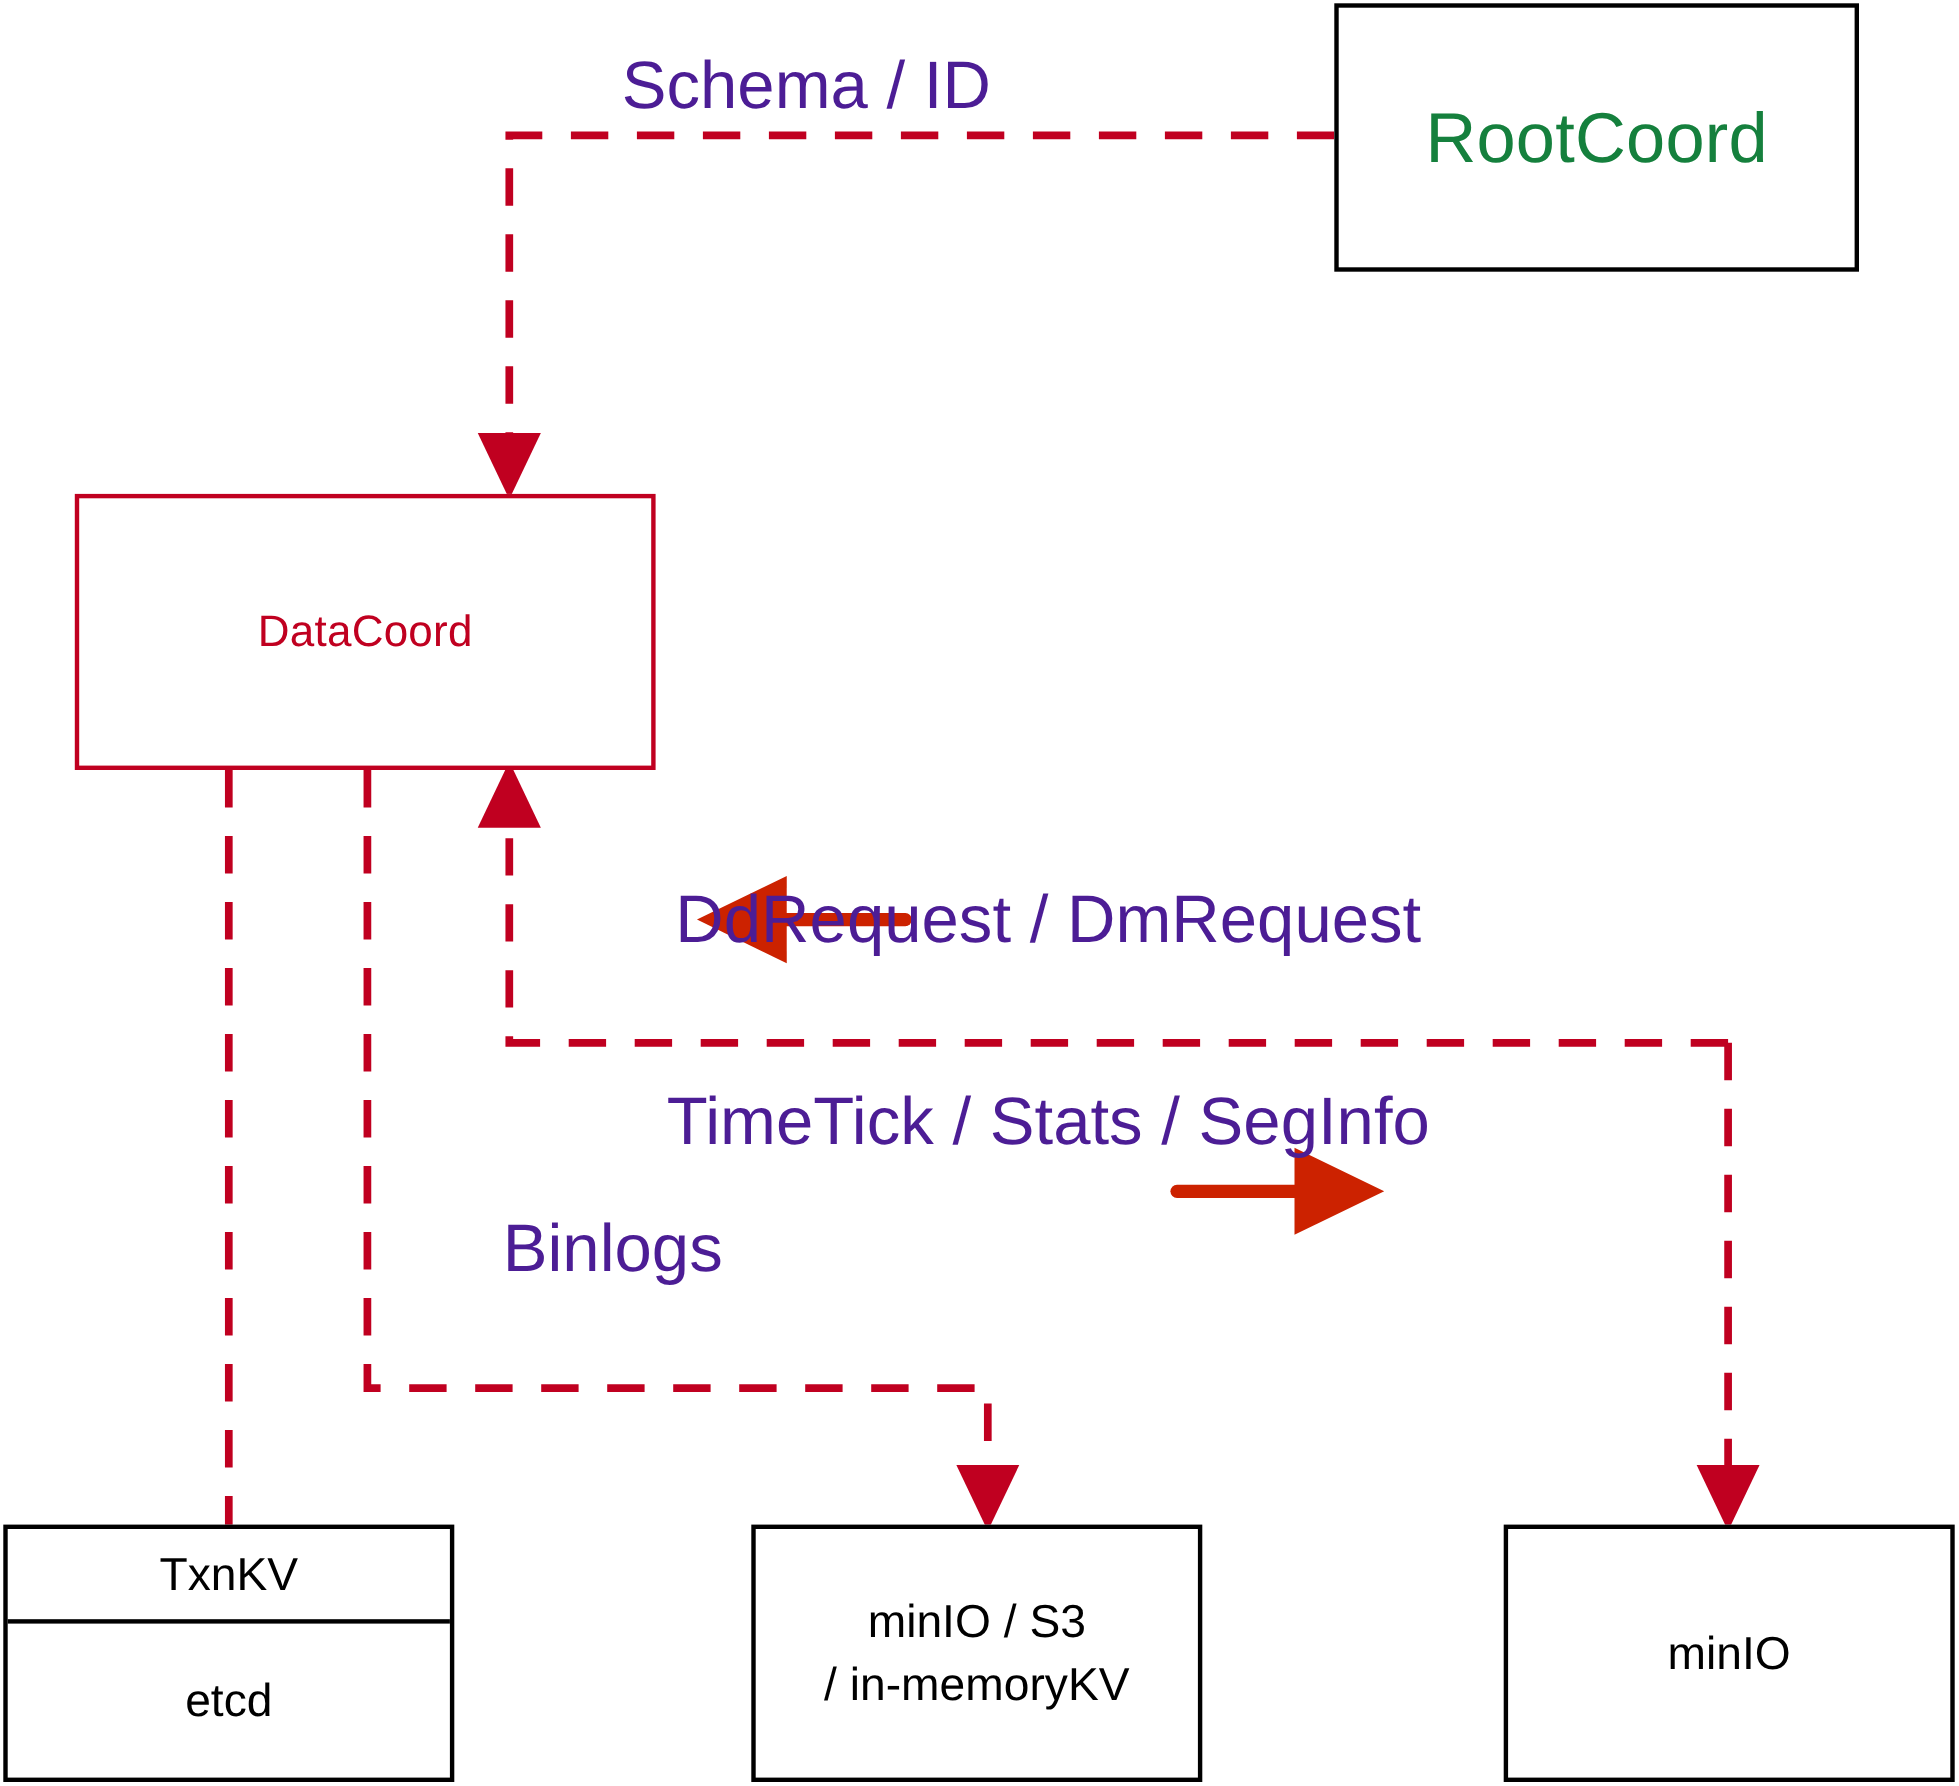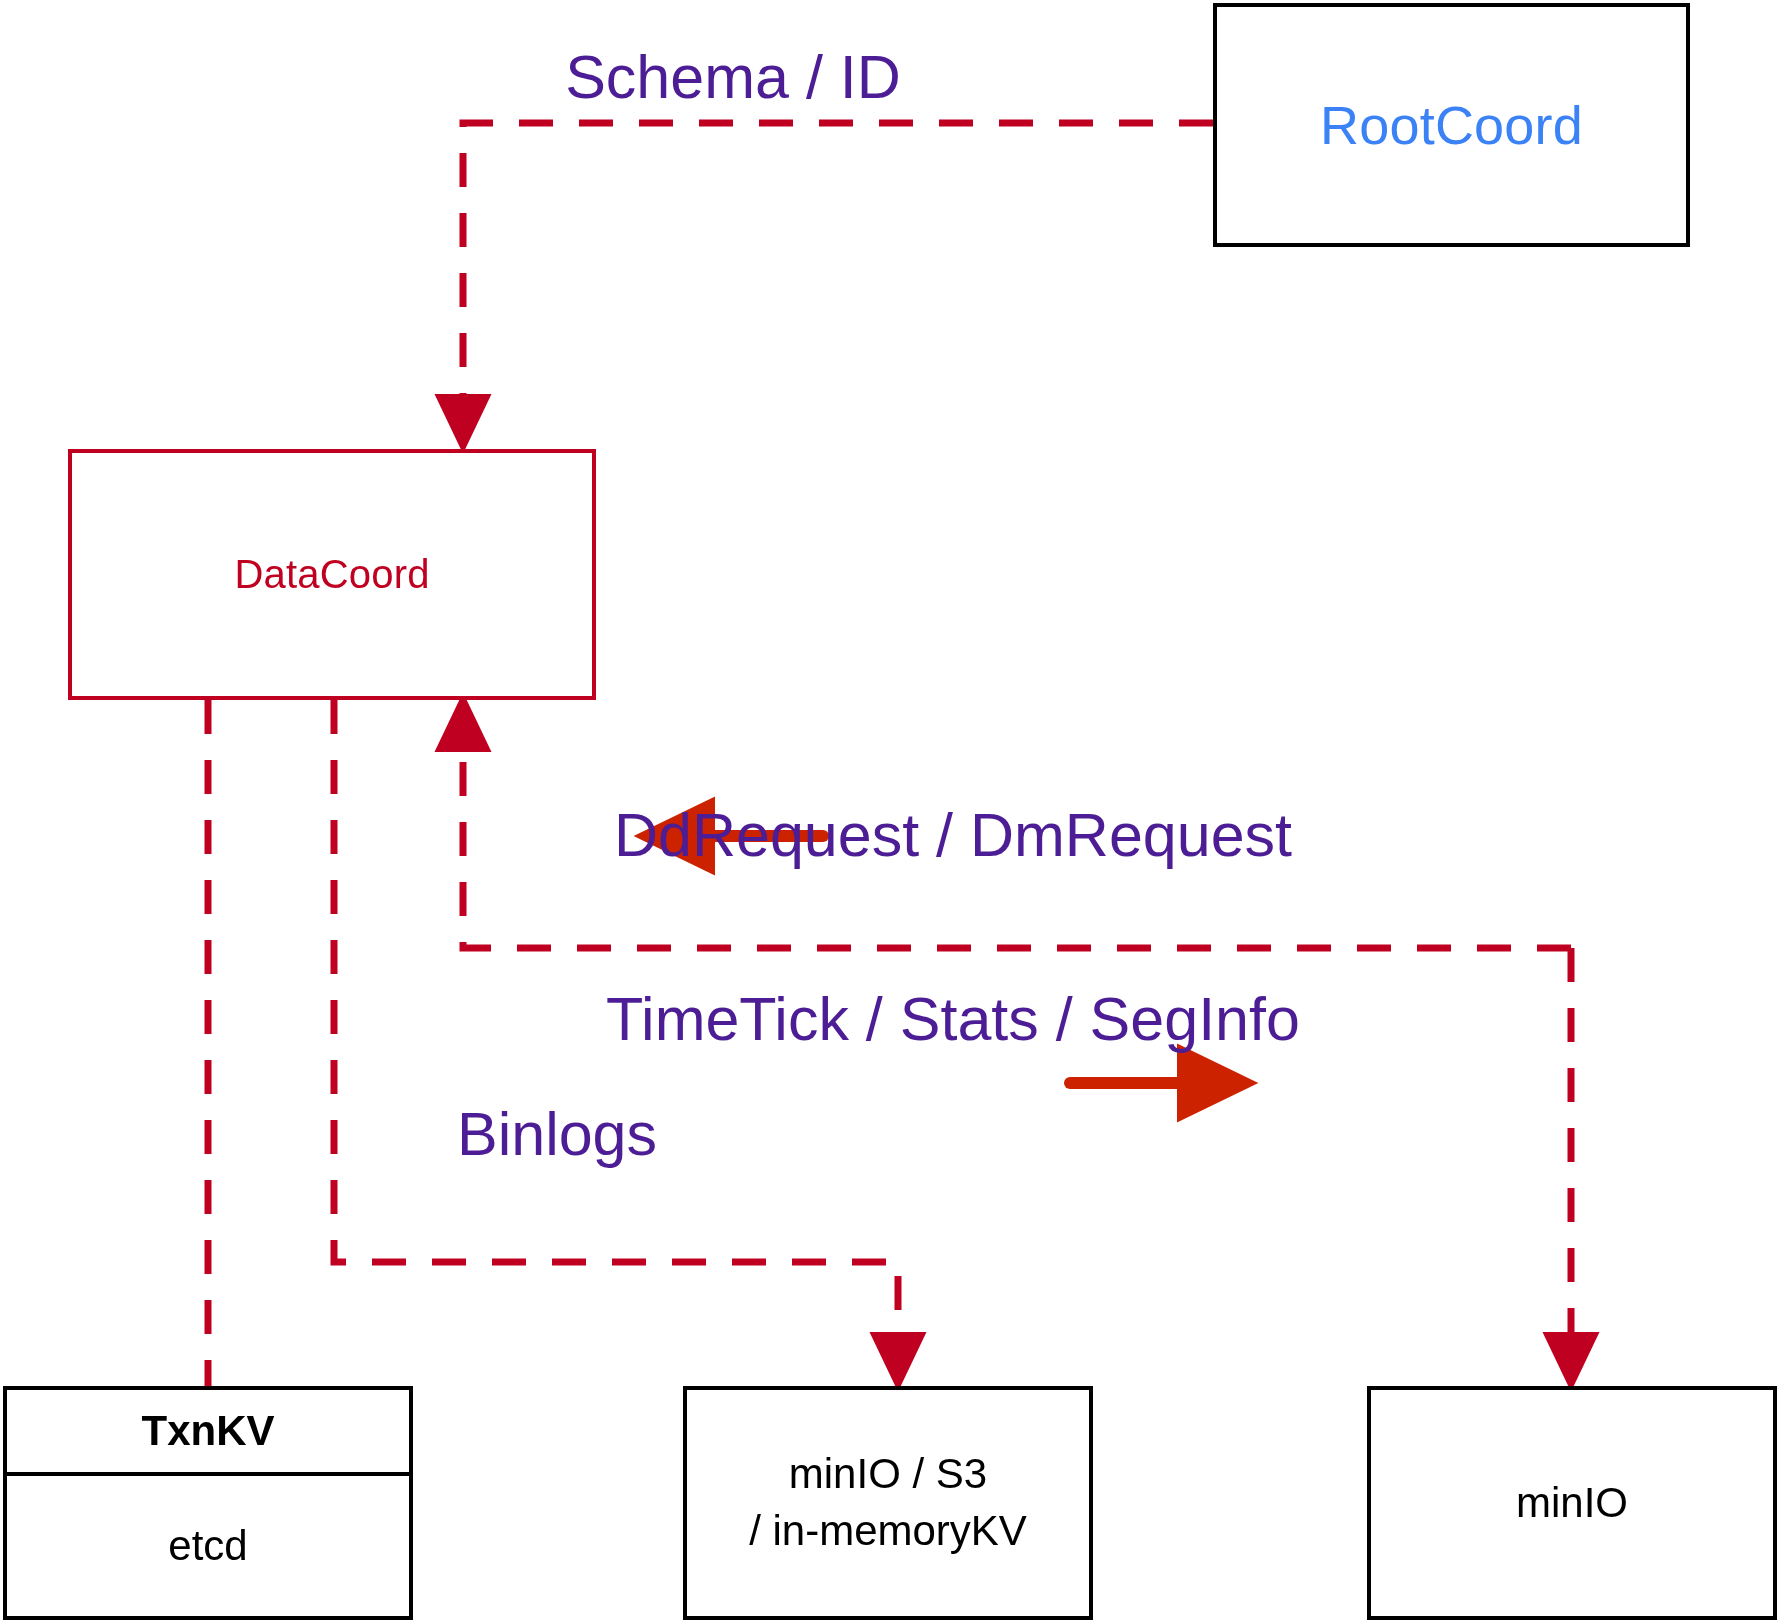--- a/index.html
+++ b/index.html
@@ -27,22 +27,22 @@
     box-sizing: border-box;
     background: #ffffff;
   }
   .node-plain {
     border: 4px solid #000000;
     display: flex;
     align-items: center;
     justify-content: center;
   }
   .node-plain .node-title {
-    font-size: 54px;
-    color: #3b82f6;
+    font-size: 64px;
+    color: #15803d;
     letter-spacing: 0.2px;
   }
   .node-accent {
     border: 4px solid #c00020;
     display: flex;
     align-items: center;
     justify-content: center;
   }
   .node-accent .node-title {
     font-size: 40px;
@@ -52,21 +52,21 @@
   .node-split {
     border: 4px solid #000000;
     display: flex;
     flex-direction: column;
   }
   .node-split .split-head {
     border-bottom: 4px solid #000000;
     display: flex;
     align-items: center;
     justify-content: center;
-    font-weight: bold;
+    font-weight: normal;
     font-size: 42px;
     color: #000000;
   }
   .node-split .split-body {
     flex: 1;
     display: flex;
     flex-direction: column;
     align-items: center;
     justify-content: center;
     font-size: 42px;

